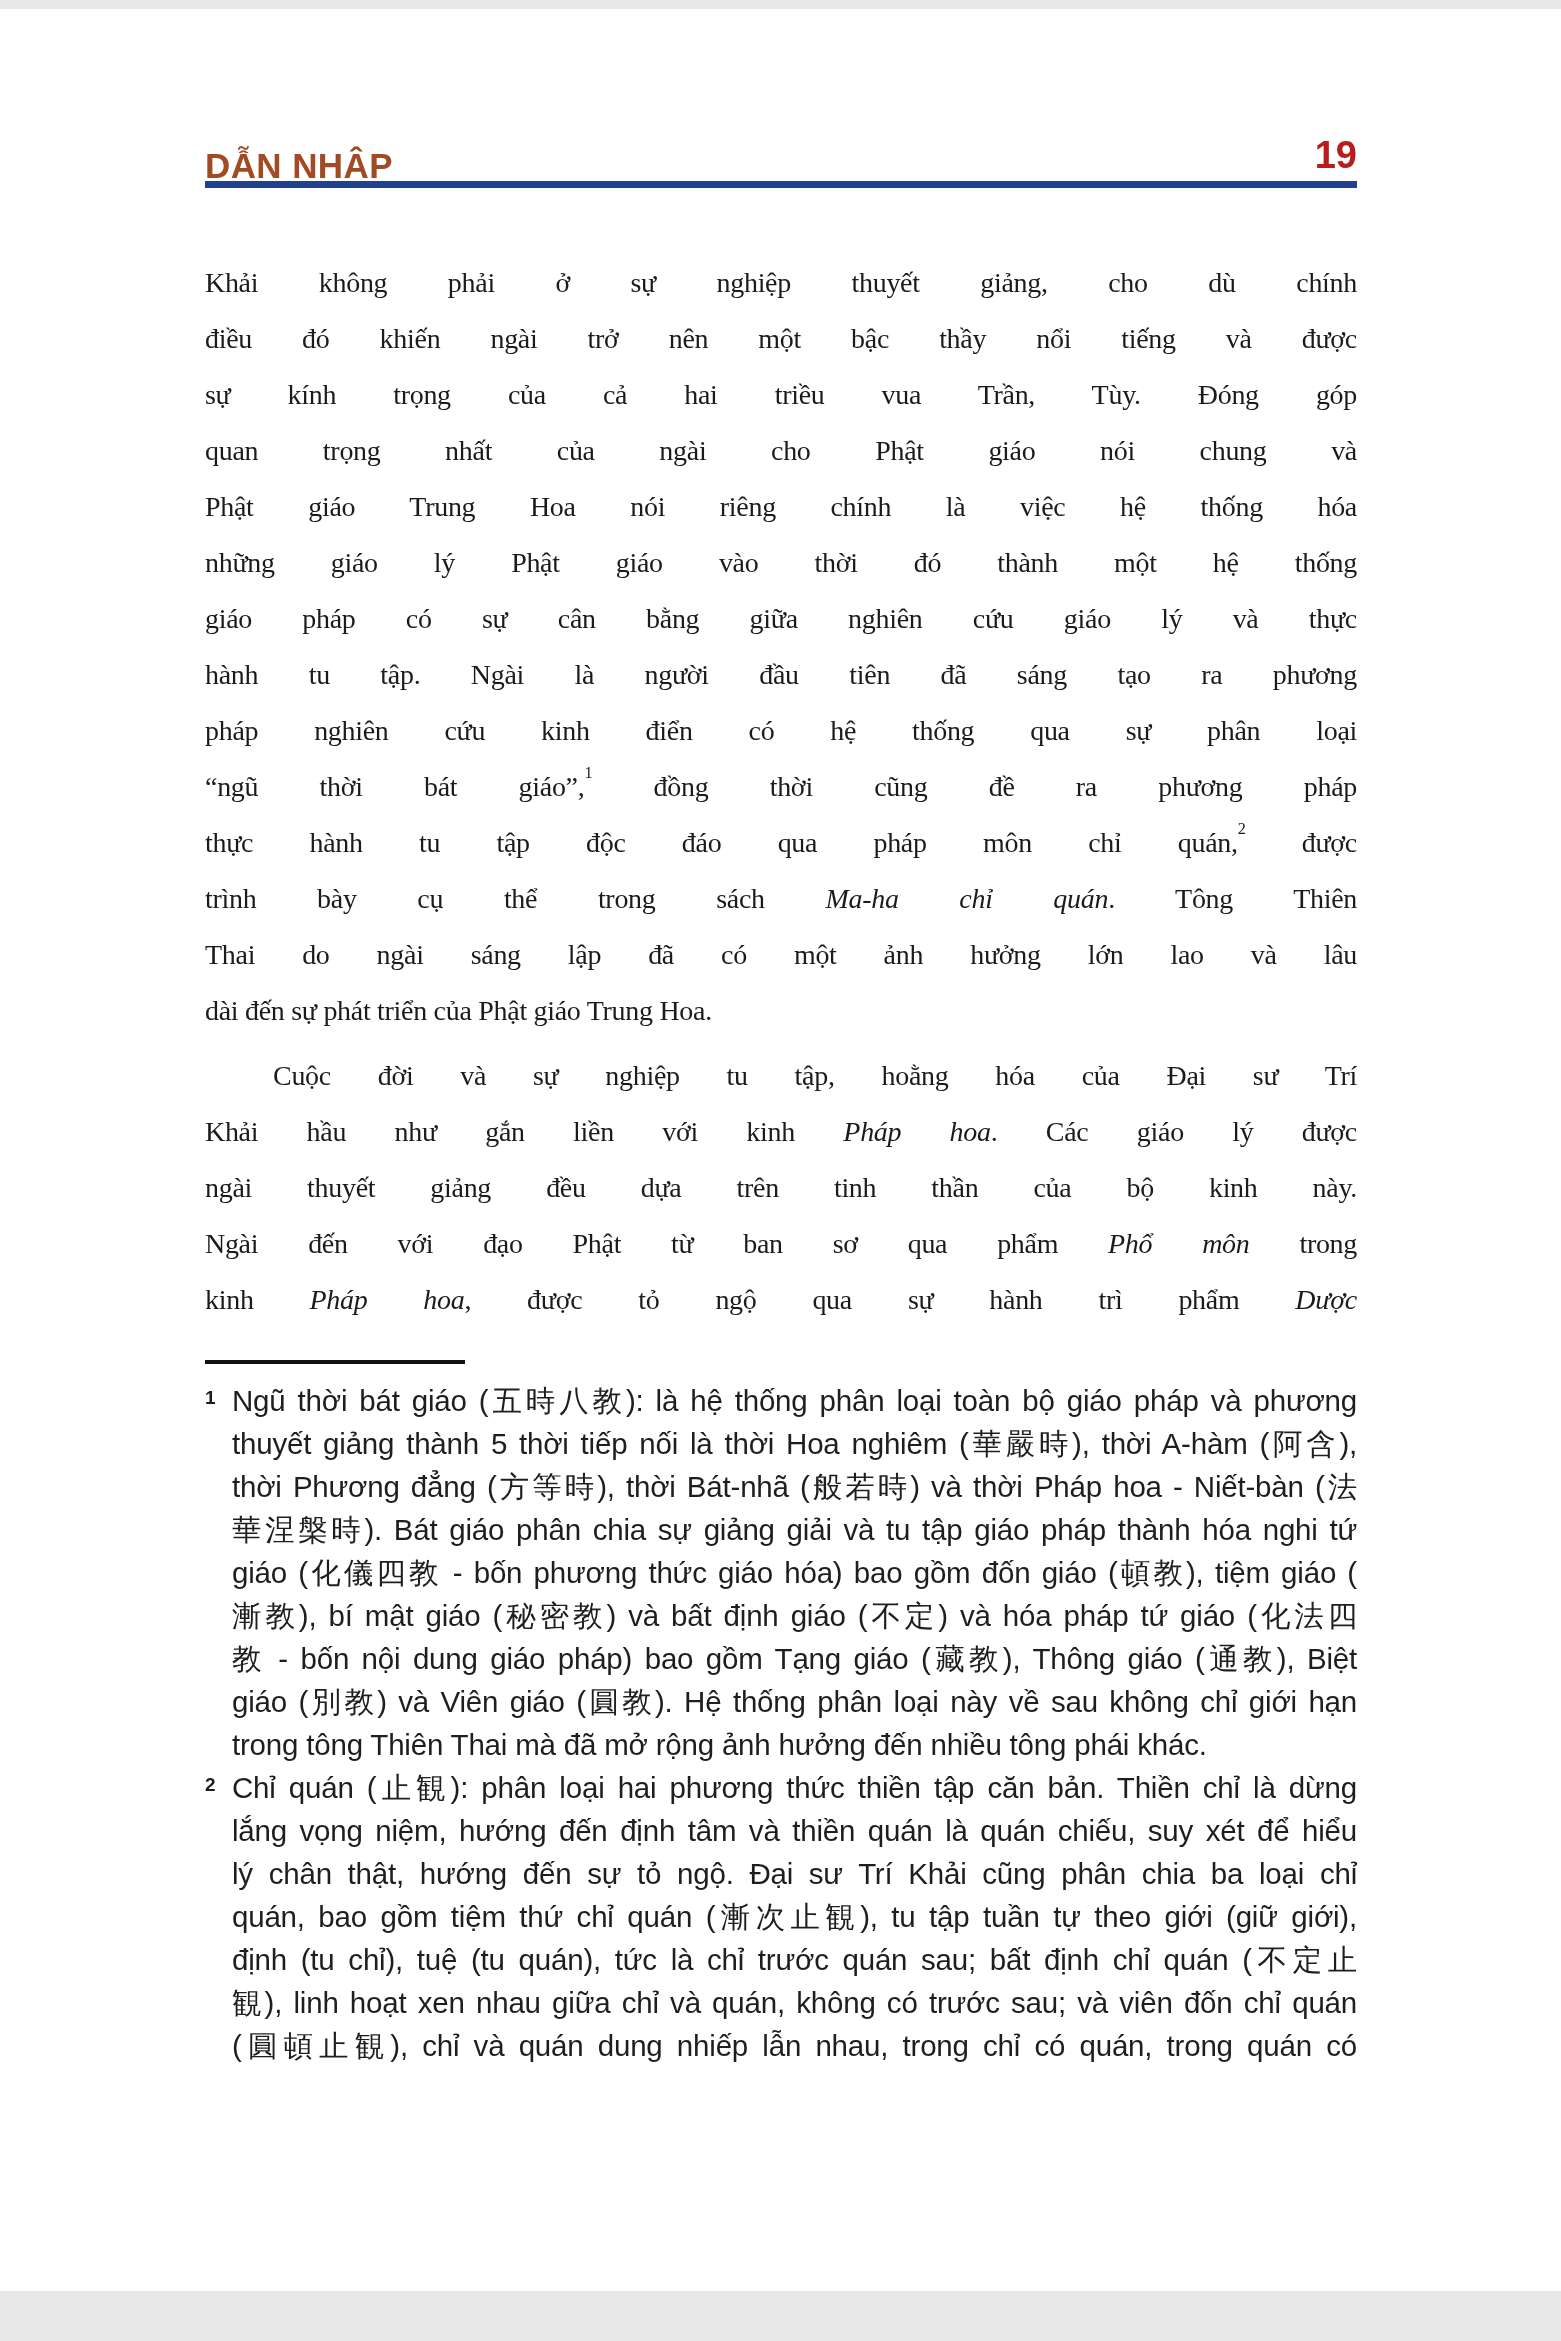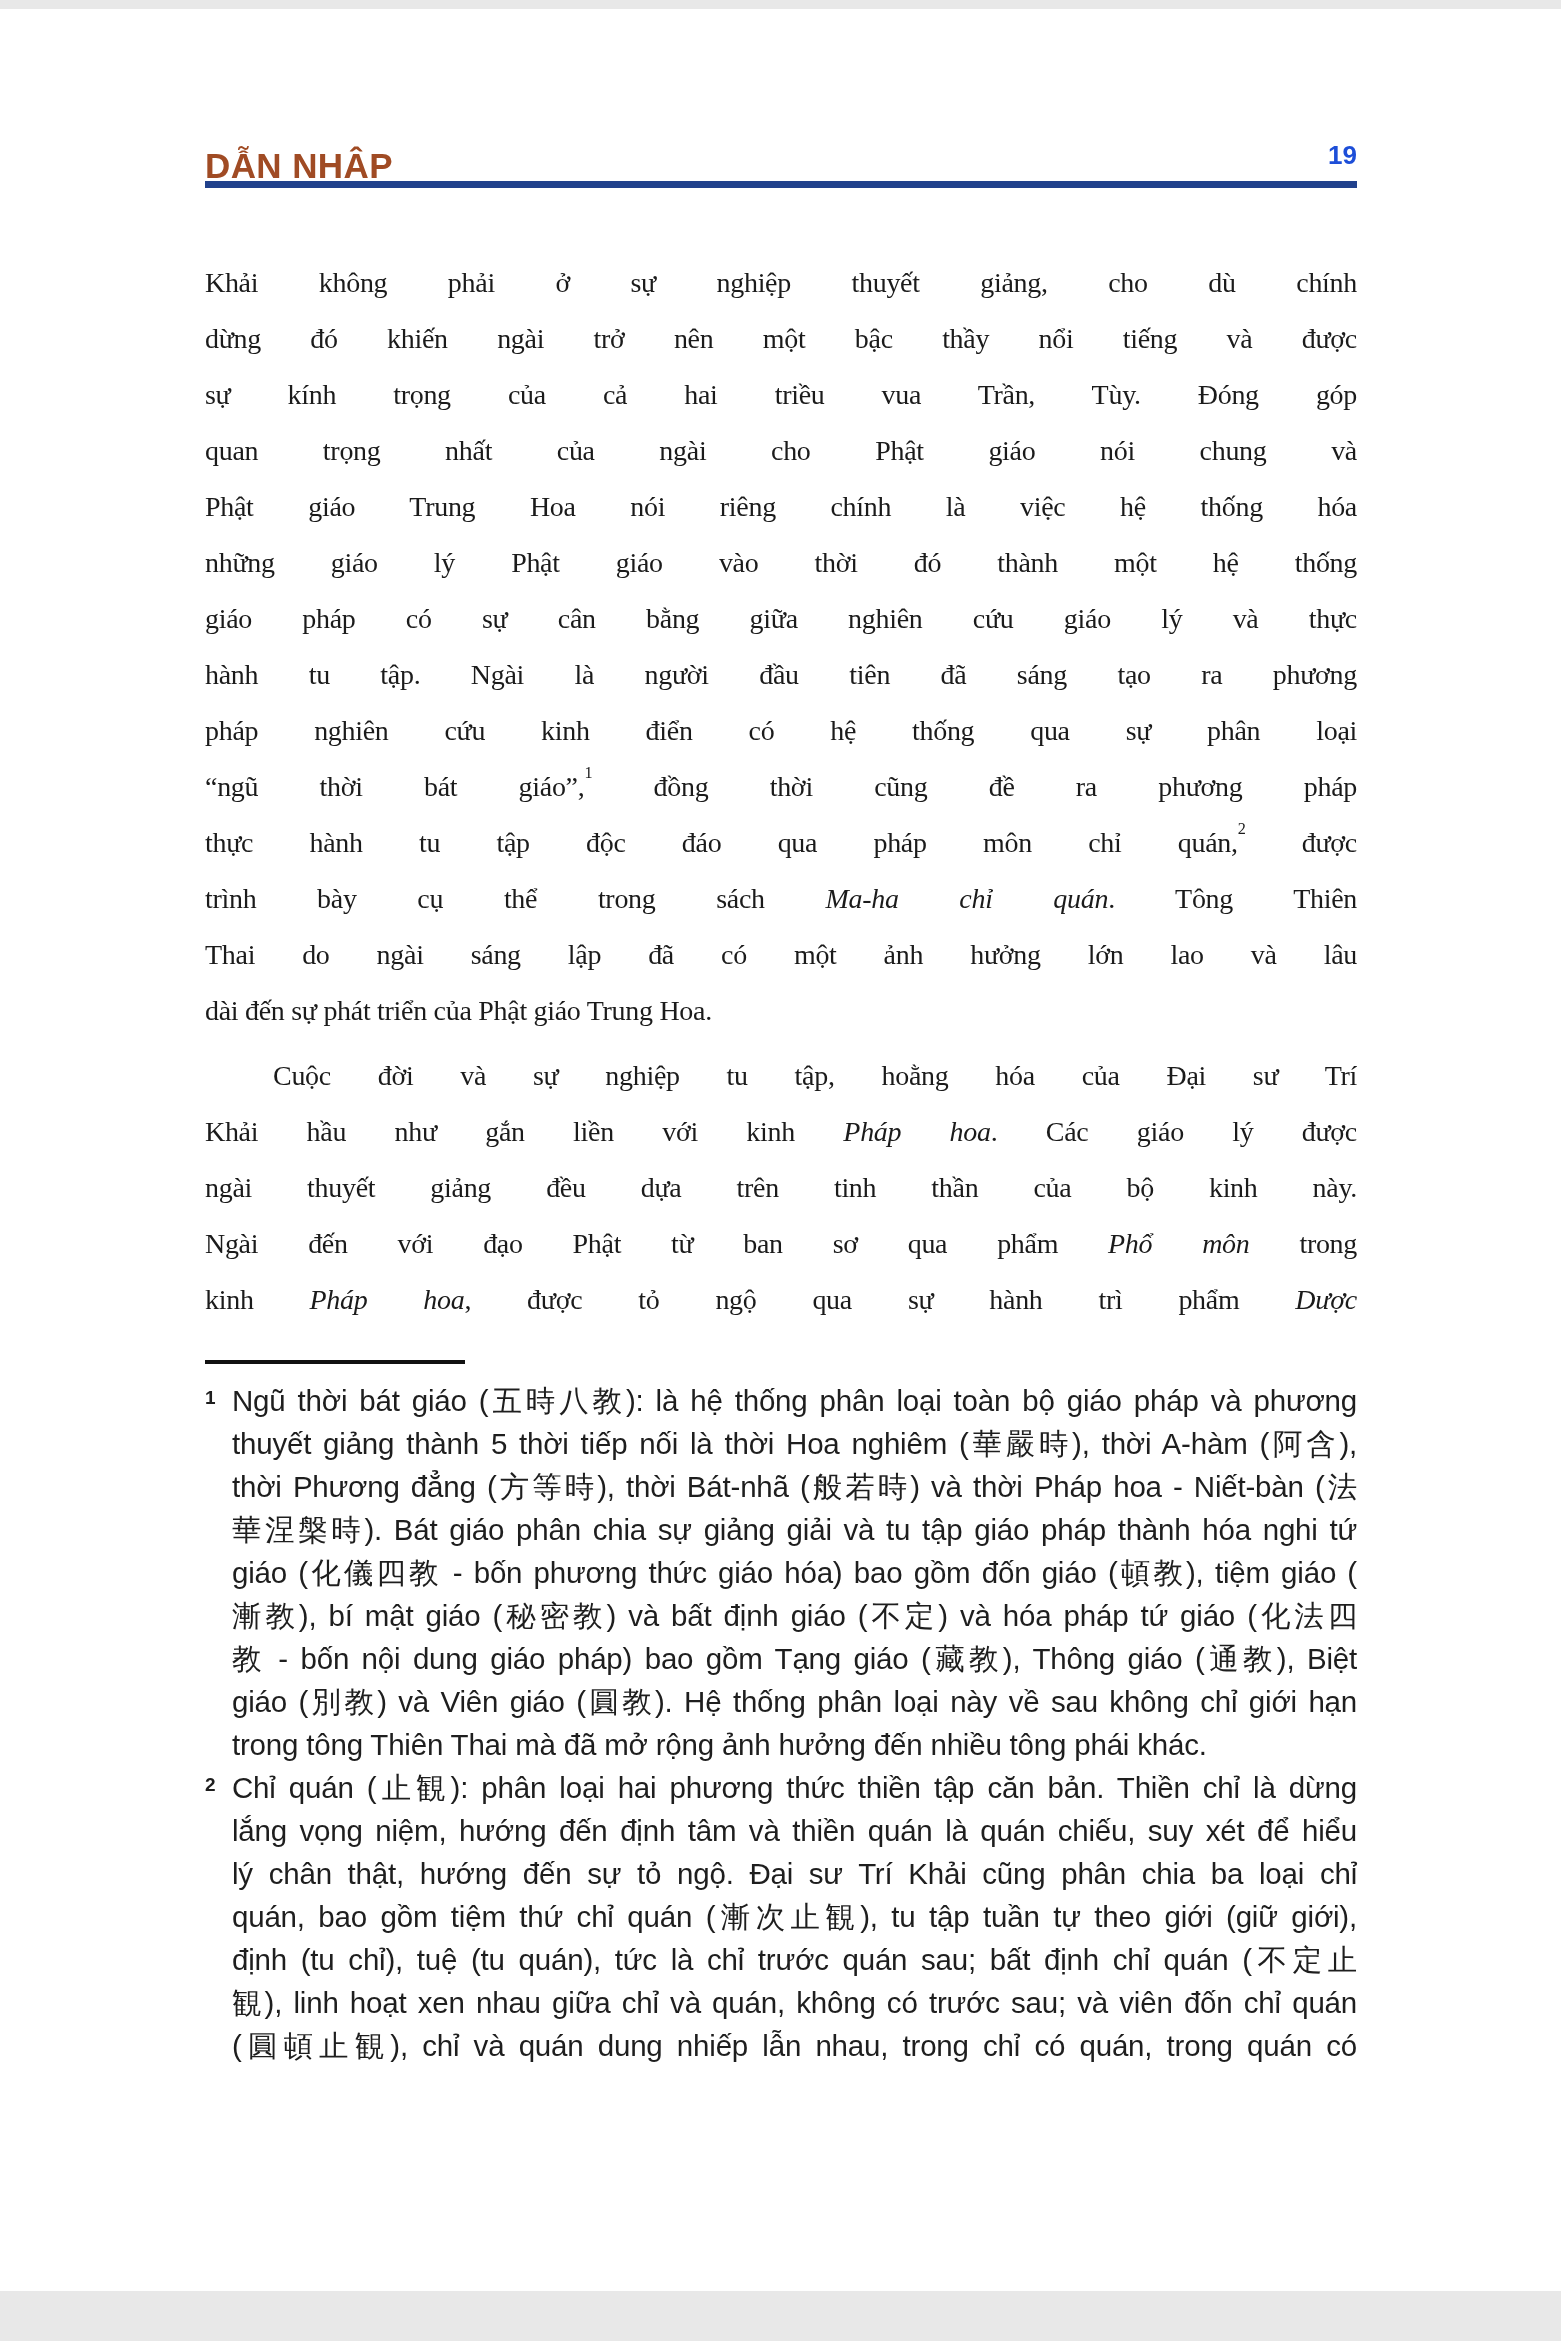--- a/index.html
+++ b/index.html
@@ -13,21 +13,21 @@
     position:absolute;left:205px;top:139px;width:1152px;height:35px;
   }
   .section-title{
     position:absolute;left:0;top:0;
     font-family:"Liberation Sans","DejaVu Sans",sans-serif;
     font-weight:bold;font-size:35px;line-height:35px;letter-spacing:0.4px;
   }
   .page-number{
     position:absolute;right:0;top:-12px;
     font-family:"Liberation Sans","DejaVu Sans",sans-serif;
-    font-weight:bold;font-size:26px;line-height:38px;color:#1d4ed8;
+    font-weight:bold;font-size:38px;line-height:38px;color:#b91c1c;
   }
   .header-rule{
     position:absolute;left:205px;top:172px;width:1152px;height:7px;
   }
   
   .body-text{
     position:absolute;left:205px;top:246px;width:1152px;
     font-size:28px;letter-spacing:-0.3px;
   }
   .para{margin:0;}
@@ -64,21 +64,21 @@
 
   <div class="running-head">
     <div class="section-title" style="color: rgb(160, 75, 36);">DẪN NHẬP</div>
     <div class="page-number">19</div>
   </div>
   <div class="header-rule" style="background: rgb(33, 65, 140);"></div>
 
   <main class="body-text">
     <div class="para">
         <div class="line">Khải không phải ở sự nghiệp thuyết giảng, cho dù chính</div>
-        <div class="line">dừng đó khiến ngài trở nên một bậc thầy nổi tiếng và được</div>
+        <div class="line">điều đó khiến ngài trở nên một bậc thầy nổi tiếng và được</div>
         <div class="line">sự kính trọng của cả hai triều vua Trần, Tùy. Đóng góp</div>
         <div class="line">quan trọng nhất của ngài cho Phật giáo nói chung và</div>
         <div class="line">Phật giáo Trung Hoa nói riêng chính là việc hệ thống hóa</div>
         <div class="line">những giáo lý Phật giáo vào thời đó thành một hệ thống</div>
         <div class="line">giáo pháp có sự cân bằng giữa nghiên cứu giáo lý và thực</div>
         <div class="line">hành tu tập. Ngài là người đầu tiên đã sáng tạo ra phương</div>
         <div class="line">pháp nghiên cứu kinh điển có hệ thống qua sự phân loại</div>
         <div class="line">“ngũ thời bát giáo”,<sup>1</sup> đồng thời cũng đề ra phương pháp</div>
         <div class="line">thực hành tu tập độc đáo qua pháp môn chỉ quán,<sup>2</sup> được</div>
         <div class="line">trình bày cụ thể trong sách <i>Ma-ha chỉ quán</i>. Tông Thiên</div>

